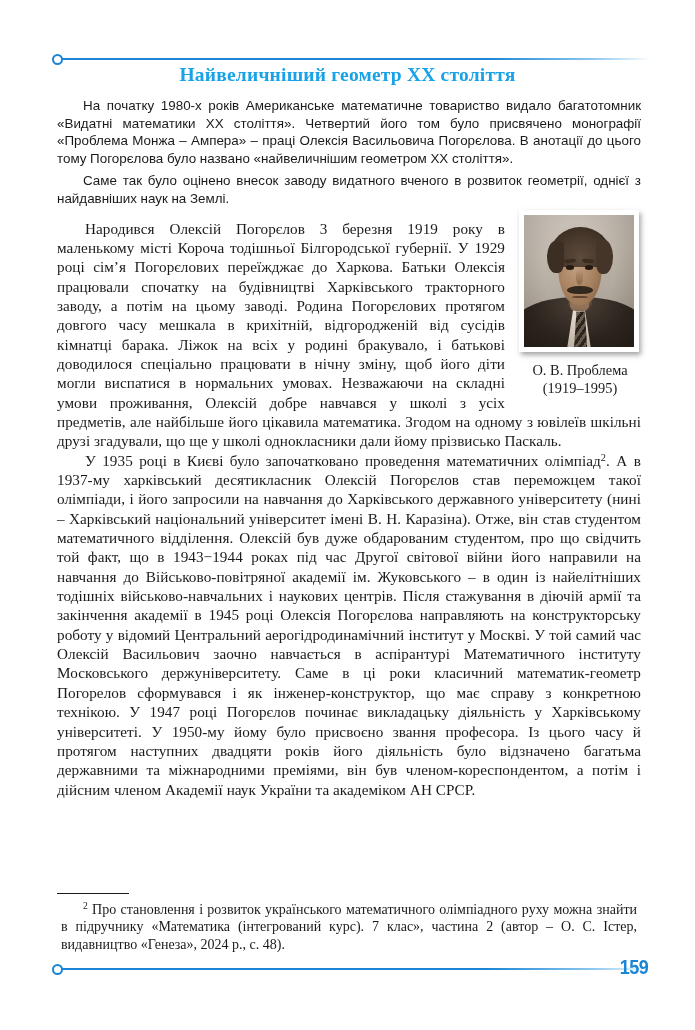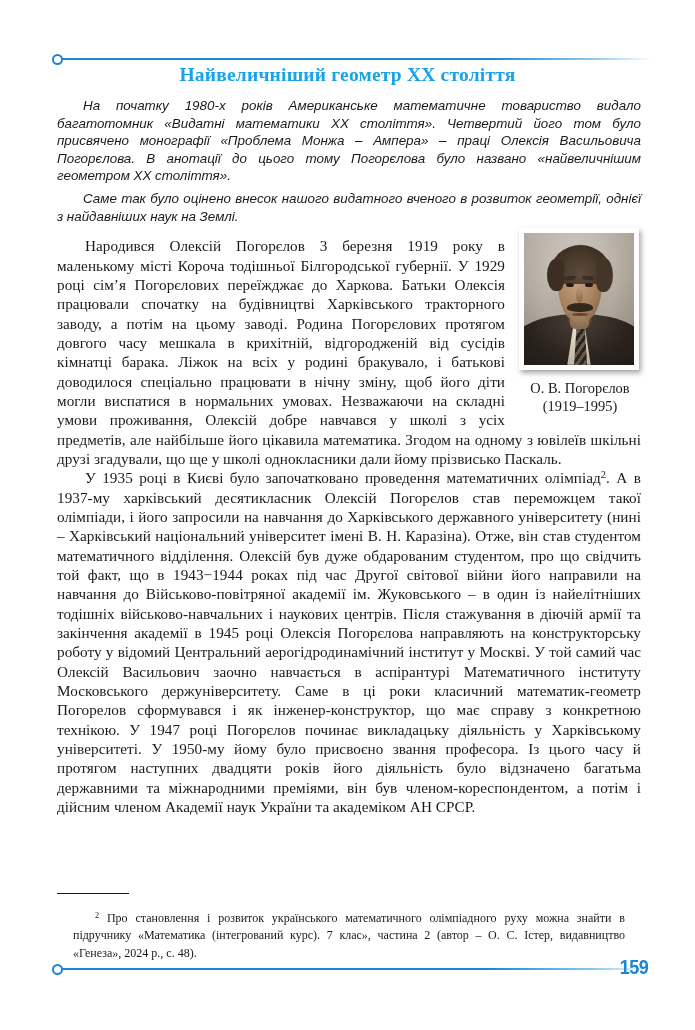--- a/index.html
+++ b/index.html
@@ -77,21 +77,20 @@
   
   .p-sans {
     font-family: "Liberation Sans", "DejaVu Sans", sans-serif;
     font-size: 13.4px;
     line-height: 17.6px;
     text-align: justify;
     text-indent: 26px;
     margin: 0 0 0.5px 0;
     hyphens: none;
     word-spacing: -0.1px;
-    font-style: italic;
   }
   .p-sans.second { margin-top: 5px; }
 
   
   .p-serif {
     font-family: "Liberation Serif", "DejaVu Serif", serif;
     font-size: 15.2px;
     line-height: 19.35px;
     text-align: justify;
     text-indent: 28px;
@@ -279,25 +278,25 @@
     width: 584px;
   }
   .footnote-rule {
     width: 72px;
     height: 1px;
     background: #1a1a1a;
     margin: 0 0 7px 0;
   }
   .footnote-text {
     font-family: "Liberation Serif", "DejaVu Serif", serif;
-    font-size: 12px;
+    font-size: 14px;
     line-height: 17.4px;
     text-align: justify;
     text-indent: 22px;
-    margin: 16px;
+    margin: 4px;
   }
   sup {
     font-size: 0.68em;
     vertical-align: 0.48em;
     line-height: 0;
   }
 
   
   .page-number {
     position: absolute;
@@ -320,21 +319,21 @@
   <div class="rule rule-top">
     <div class="rule-dot"></div>
     <div class="rule-line"></div>
   </div>
 
   <div class="title">Найвеличніший геометр XX століття</div>
 
   <div class="content">
 
     <p class="p-sans">На початку 1980-х років Американське математичне товариство видало багатотомник «Видатні математики XX століття». Четвертий його том було присвячено монографії «Проблема Монжа – Ампера» – праці Олексія Васильовича Погорєлова. В анотації до цього тому Погорєлова було названо «найвеличнішим геометром XX століття».</p>
-    <p class="p-sans second">Саме так було оцінено внесок нашого видатного вченого в розвиток геометрії, однієї з найдавніших наук на Землі.</p>
+    <p class="p-sans second">Саме так було оцінено внесок заводу видатного вченого в розвиток геометрії, однієї з найдавніших наук на Землі.</p>
 
     <div class="figure">
       <div class="photo-frame">
         <div class="photo">
           <div class="suit"></div>
           <div class="shirt"></div>
           <div class="tie"></div>
           <div class="neck"></div>
           <div class="face"></div>
           <div class="hair"></div>
@@ -345,21 +344,21 @@
           <div class="eye-l"></div>
           <div class="eye-r"></div>
           <div class="nose"></div>
           <div class="mustache"></div>
           <div class="mouth"></div>
           <div class="chin"></div>
           <div class="vignette"></div>
         </div>
       </div>
       <div class="fig-caption">
-        <span>О. В. Погорєлов</span><br>
+        <span>О. В. Проблема</span><br>
         <span>(1919–1995)</span>
       </div>
     </div>
 
     <p class="p-serif after-float">Народився Олексій Погорєлов 3 березня 1919 року в маленькому місті Короча тодішньої Білгородської губернії. У 1929 році сім’я Погорєлових переїжджає до Харкова. Батьки Олексія працювали спочатку на будівництві Харківського тракторного заводу, а потім на цьому заводі. Родина Погорєлових протягом довгого часу мешкала в крихітній, відгородженій від сусідів кімнатці барака. Ліжок на всіх у родині бракувало, і батькові доводилося спеціально працювати в нічну зміну, щоб його діти могли виспатися в нормальних умовах. Незважаючи на складні умови проживання, Олексій добре навчався у школі з усіх предметів, але найбільше його цікавила математика. Згодом на одному з ювілеїв шкільні друзі згадували, що ще у школі однокласники дали йому прізвисько Паскаль.</p>
 
     <p class="p-serif"><span>У 1935 році в Києві було започатковано проведення математичних олімпіад</span><sup>2</sup><span>. А в 1937-му харківський десятикласник Олексій Погорєлов став переможцем такої олімпіади, і його запросили на навчання до Харківського державного університету (нині – Харківський національний університет імені В. Н. Каразіна). Отже, він став студентом математичного відділення. Олексій був дуже обдарованим студентом, про що свідчить той факт, що в 1943−1944 роках під час Другої світової війни його направили на навчання до Військово-повітряної академії ім. Жуковського – в один із найелітніших тодішніх військово-навчальних і наукових центрів. Після стажування в діючій армії та закінчення академії в 1945 році Олексія Погорєлова направляють на конструкторську роботу у відомий Центральний аерогідродинамічний інститут у Москві. У той самий час Олексій Васильович заочно навчається в аспірантурі Математичного інституту Московського держуніверситету. Саме в ці роки класичний математик-геометр Погорелов сформувався і як інженер-конструктор, що має справу з конкретною технікою. У 1947 році Погорєлов починає викладацьку діяльність у Харківському університеті. У 1950-му йому було присвоєно звання професора. Із цього часу й протягом наступних двадцяти років його діяльність було відзначено багатьма державними та міжнародними преміями, він був членом-кореспондентом, а потім і дійсним членом Академії наук України та академіком АН СРСР.</span></p>
 
   </div>
 

